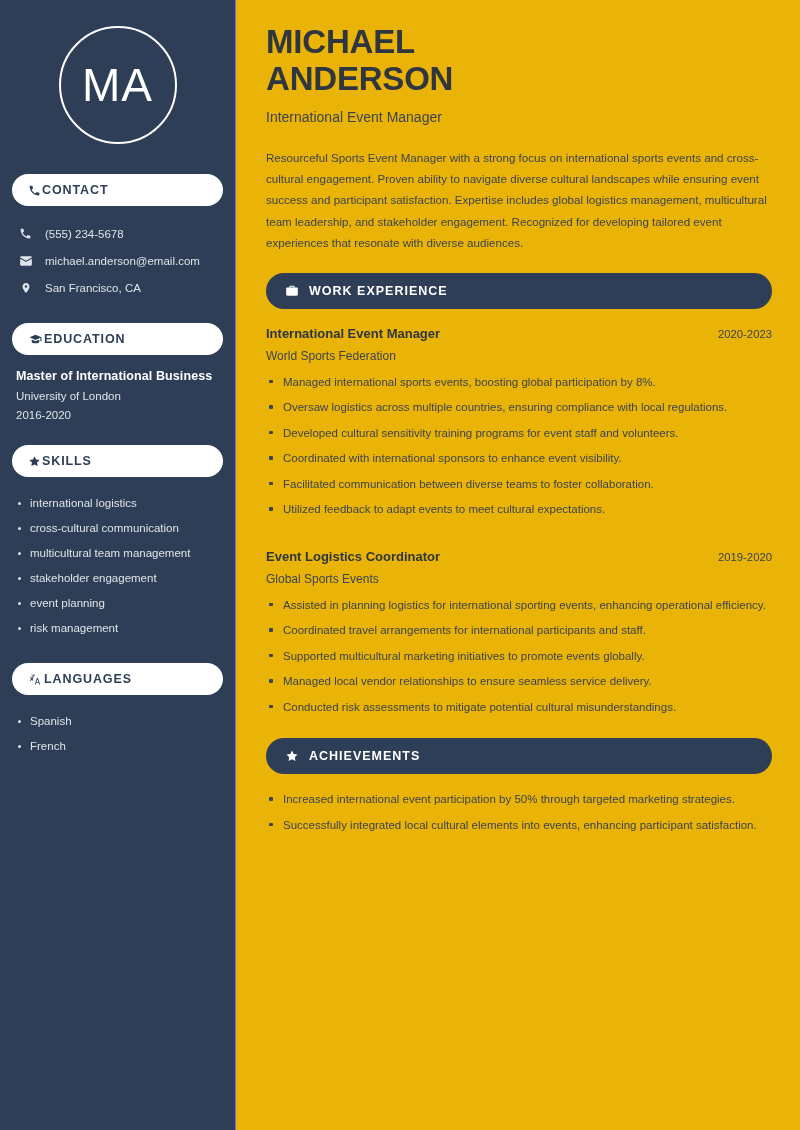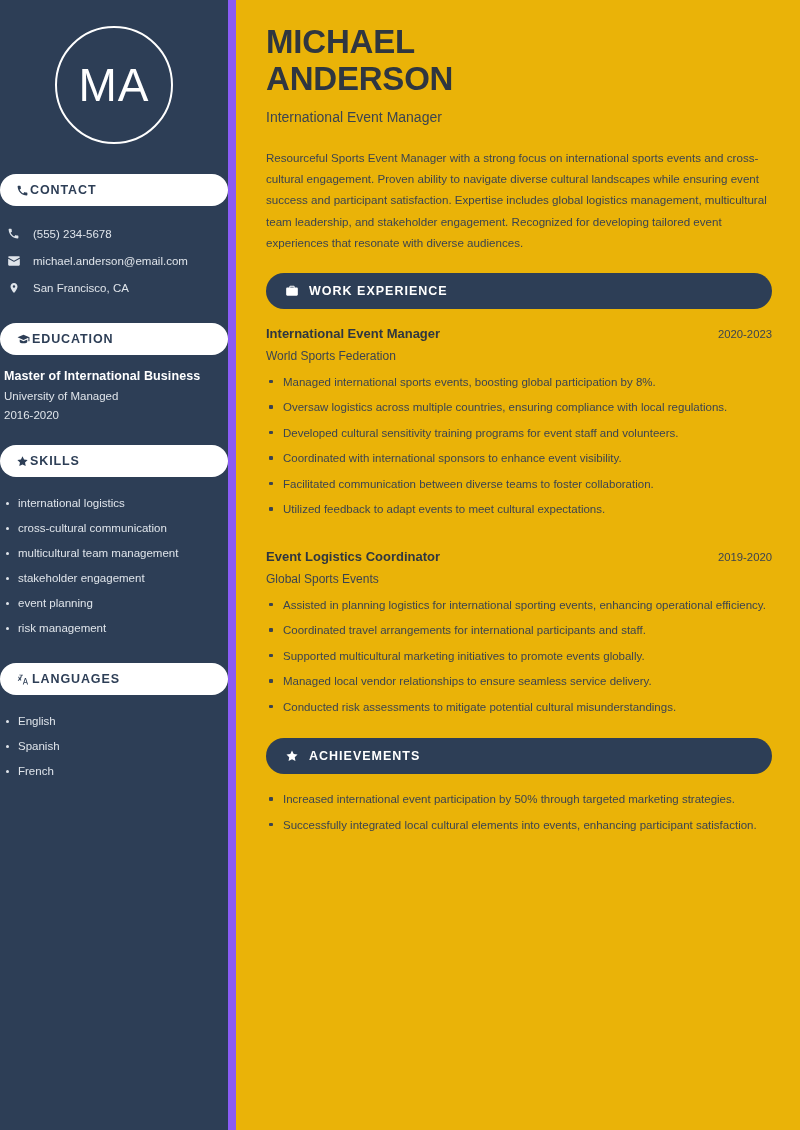--- a/index.html
+++ b/index.html
@@ -22,22 +22,22 @@
     width: 800px;
     height: 1130px;
     background: #f5f6f7;
   }
 
   
   .sidebar {
     width: 236px;
     flex: 0 0 236px;
     background: #2d3e56;
-    border-right: 8px solid #8b5cf6;
-    padding: 0 0;
+    border-right: 1px solid #8b5cf6;
+    padding: 0 12px;
     position: relative;
   }
 
   .avatar-wrap {
     display: flex;
     justify-content: center;
     padding-top: 26px;
     padding-bottom: 30px;
   }
   .avatar {
@@ -281,21 +281,21 @@
       <span>
         <svg width="15" height="13" viewBox="0 0 24 24" fill="#2d3e56">
           <path d="M12 3 1 8l11 5 9-4.1V15h2V8L12 3zM5 12.2V16c0 1.7 3.1 3 7 3s7-1.3 7-3v-3.8l-7 3.2-7-3.2z"></path>
         </svg>
       </span>
       <span class="pill-label">EDUCATION</span>
     </div>
 
     <div class="edu-block">
       <div class="edu-degree">Master of International Business</div>
-      <div class="edu-school">University of Managed</div>
+      <div class="edu-school">University of London</div>
       <div class="edu-dates">2016-2020</div>
     </div>
 
     <div class="pill">
       <span>
         <svg width="13" height="13" viewBox="0 0 24 24" fill="#2d3e56">
           <path d="M12 2.5l2.9 6 6.6.9-4.8 4.6 1.2 6.5L12 17.4 6.1 20.5l1.2-6.5L2.5 9.4l6.6-.9 2.9-6z"></path>
         </svg>
       </span>
       <span class="pill-label">SKILLS</span>
@@ -313,21 +313,20 @@
     <div class="pill">
       <span>
         <svg width="15" height="13" viewBox="0 0 24 24" fill="#2d3e56">
           <path d="M4 3h7v1.7H8.6v.9c0 2.2-.9 4.2-2.4 5.7l1.9 1.8-1 1.1-2-1.9-2.6 2.5-1.1-1.2 2.7-2.5C3 9.6 2.4 8.2 2.2 6.7h1.7c.2 1 .6 1.9 1.3 2.6 1-1.1 1.7-2.6 1.7-4.1v-.9H4V3zm10.6 6h1.9l3.9 12h-1.8l-.9-3h-4.3l-.9 3h-1.8l3.9-12zm-.7 7.4h3.3l-1.6-5.2-1.7 5.2z"></path>
         </svg>
       </span>
       <span class="pill-label">LANGUAGES</span>
     </div>
 
     <ul class="side-ul">
-      <li>English</li>
       <li>Spanish</li>
       <li>French</li>
     </ul>
 
   </aside>
 
   <main class="main">
 
     <h1 class="name">
       <span>MICHAEL</span><br>

